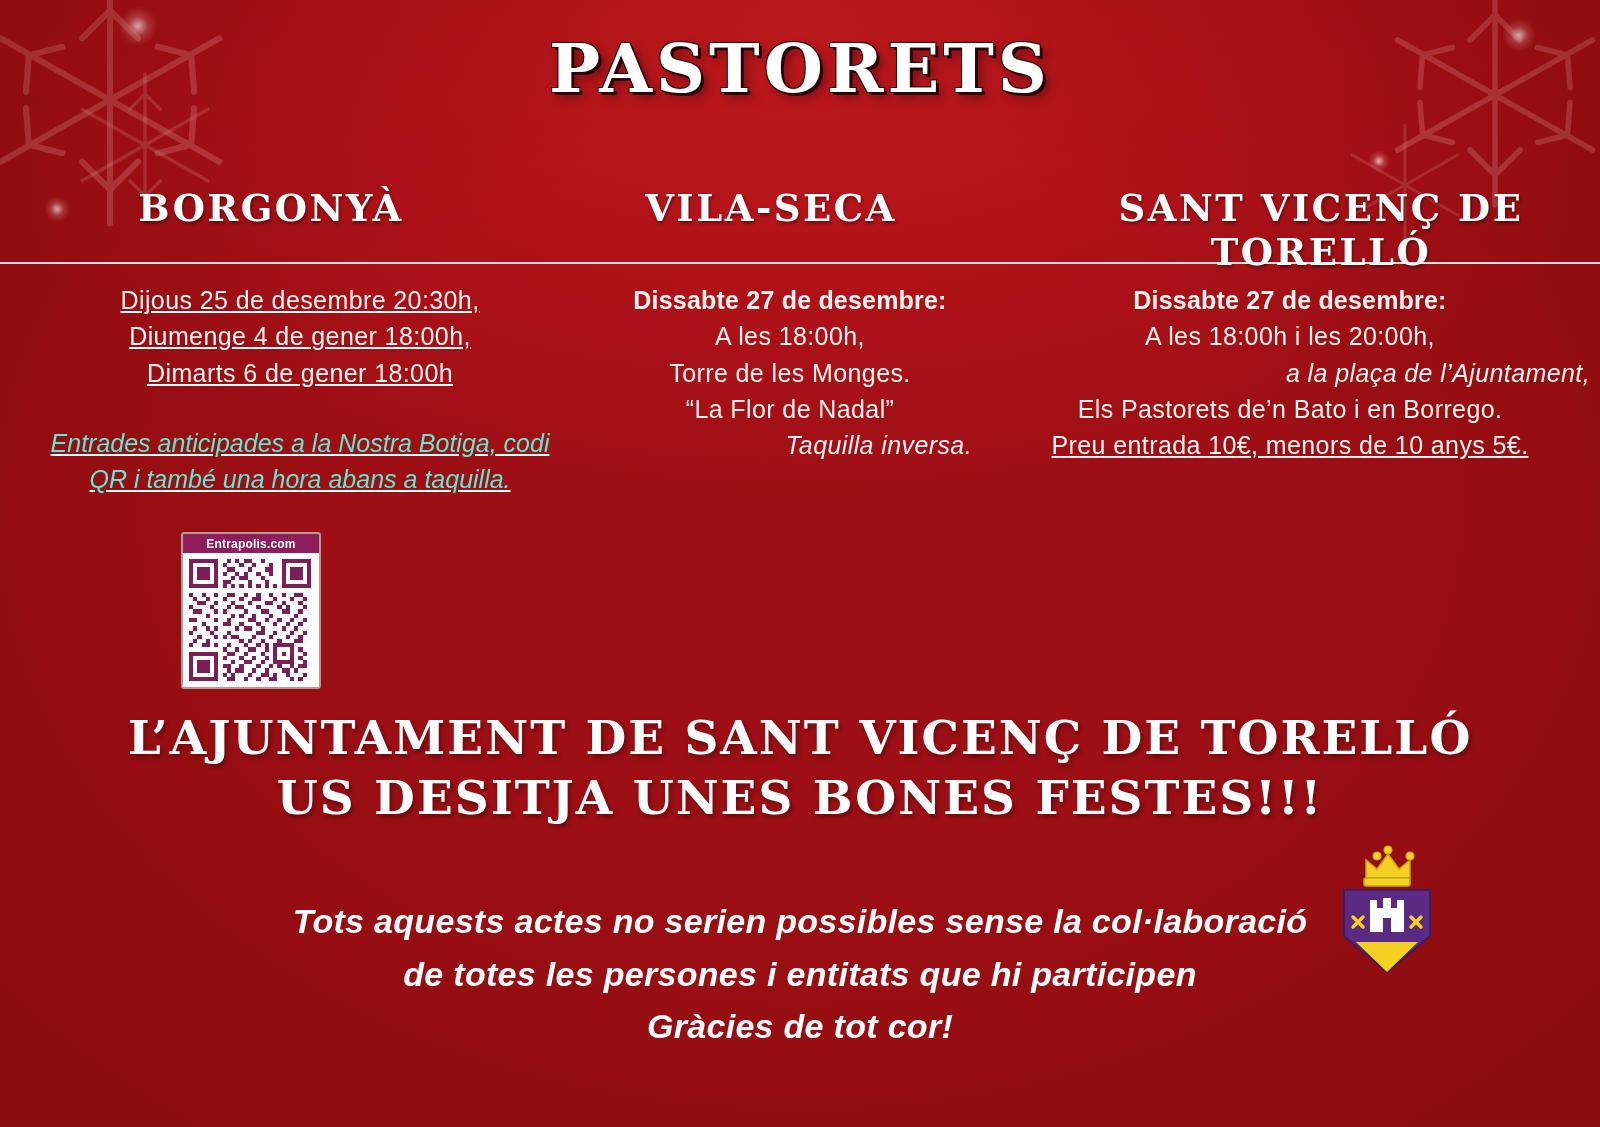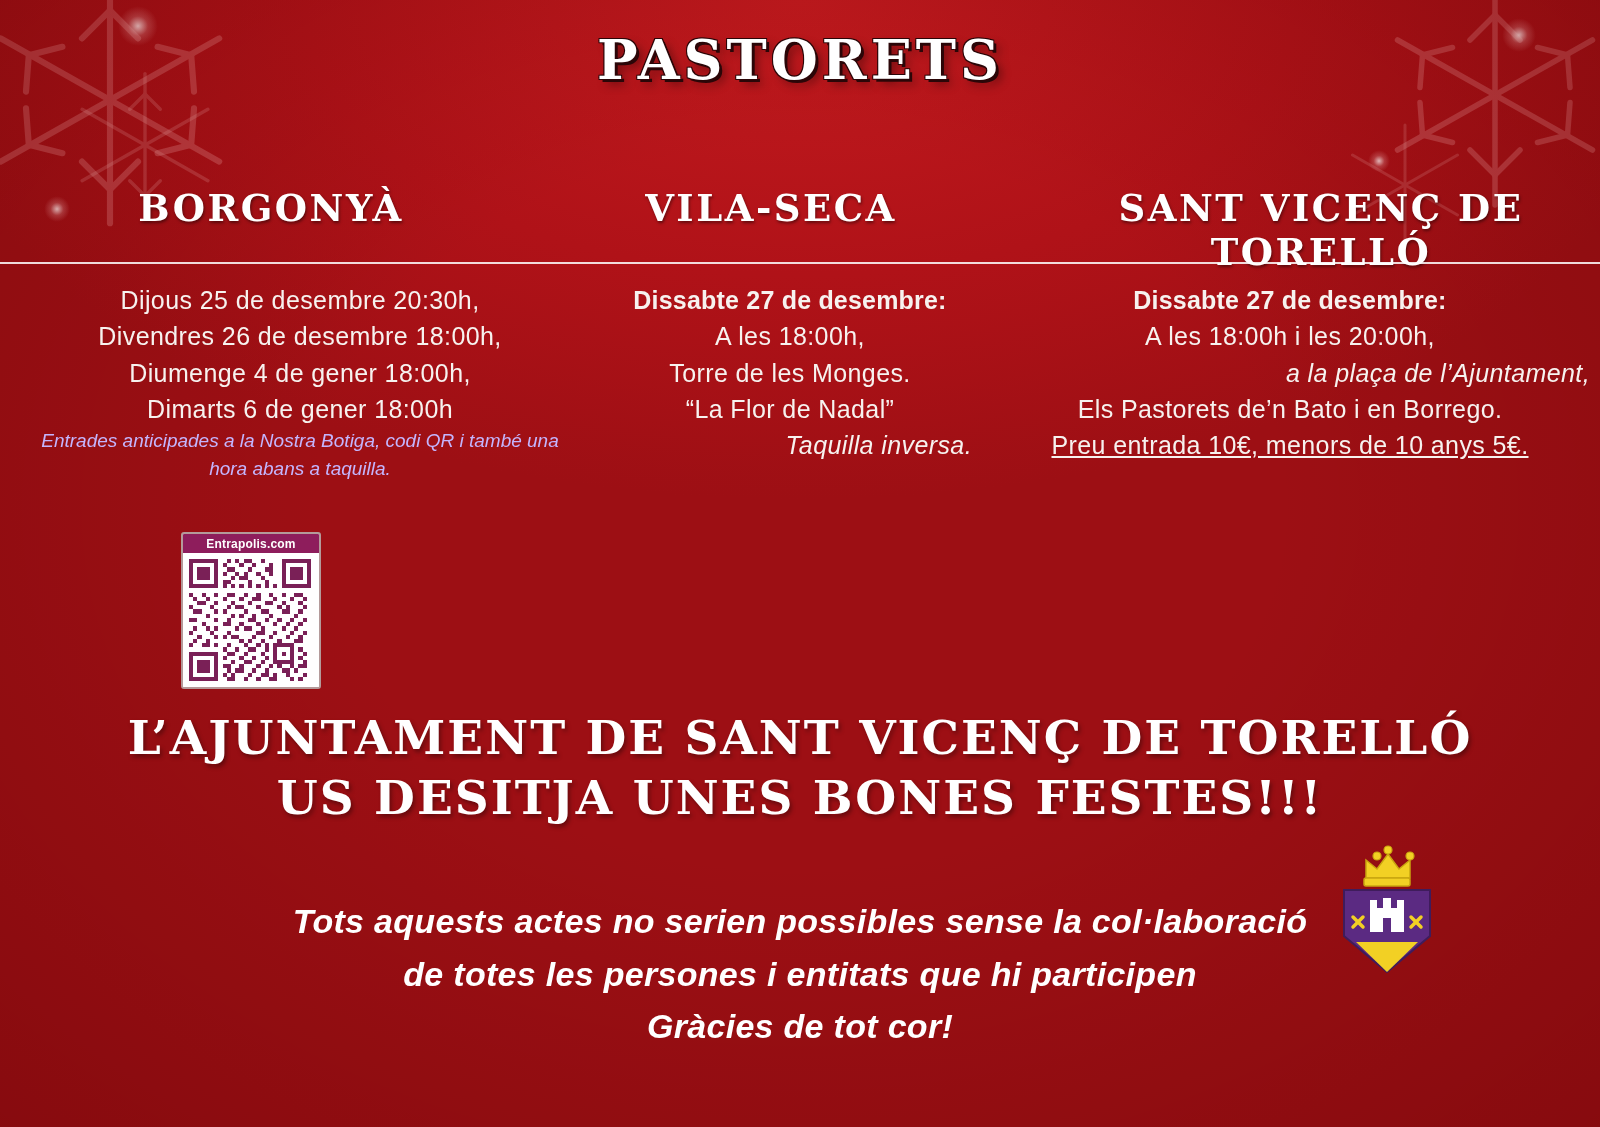--- a/index.html
+++ b/index.html
@@ -47,21 +47,21 @@
 
   
   .title {
     position: absolute;
     top: 28px;
     left: 0;
     width: 100%;
     text-align: center;
     font-family: "DejaVu Serif", serif;
     font-weight: bold;
-    font-size: 54px;
+    font-size: 68px;
     letter-spacing: 4px;
     color: #ffffff;
     text-shadow:
       3px 3px 0 #2b0608,
       -1px -1px 0 #2b0608,
        1px -1px 0 #2b0608,
       -1px  1px 0 #2b0608,
        6px 6px 10px rgba(0,0,0,0.35);
   }
 
@@ -102,39 +102,40 @@
     top: 282px;
     left: 0;
     width: 100%;
     display: flex;
     align-items: flex-start;
   }
   .col {
     box-sizing: border-box;
     text-align: center;
   }
-  .col-1 { width: 600px; padding: 0 34px; }
+  .col-1 { width: 600px; padding: 0 34px; text-decoration: underline; }
   .col-2 { width: 380px; padding: 0 8px; }
   .col-3 { width: 620px; padding: 0 10px; }
 
   .line {
     font-size: 25px;
     line-height: 1.45;
     color: #f7f2ef;
     letter-spacing: 0.4px;
   }
   .line.bold { font-weight: bold; letter-spacing: 0.2px; }
   .line.italic { font-style: italic; text-align: right; }
   .line.underline { text-decoration: underline; }
 
   .note {
+    margin-top: 34px;
     font-style: italic;
-    font-size: 19px;
+    font-size: 25px;
     line-height: 1.45;
-    color: #c4b5fd;
+    color: #5eead4;
   }
 
   
   .qr-wrap {
     position: absolute;
     left: 181px;
     top: 532px;
     width: 136px;
     background: #ffffff;
     border: 2px solid #b49a9a;
@@ -287,21 +288,20 @@
   <div class="town-head col2">VILA-SECA</div>
   <div class="town-head col3">SANT VICENÇ DE TORELLÓ</div>
 </div>
 
 <div class="divider"></div>
 
 <div class="columns">
 
   <div class="col col-1">
     <div class="line">Dijous 25 de desembre 20:30h,</div>
-    <div class="line">Divendres 26 de desembre 18:00h,</div>
     <div class="line">Diumenge 4 de gener 18:00h,</div>
     <div class="line">Dimarts 6 de gener 18:00h</div>
     <div class="note">Entrades anticipades a la Nostra Botiga, codi QR i també una hora abans a taquilla.</div>
   </div>
 
   <div class="col col-2">
     <div class="line bold">Dissabte 27 de desembre:</div>
     <div class="line">A les 18:00h,</div>
     <div class="line">Torre de les Monges.</div>
     <div class="line">“La Flor de Nadal”</div>

